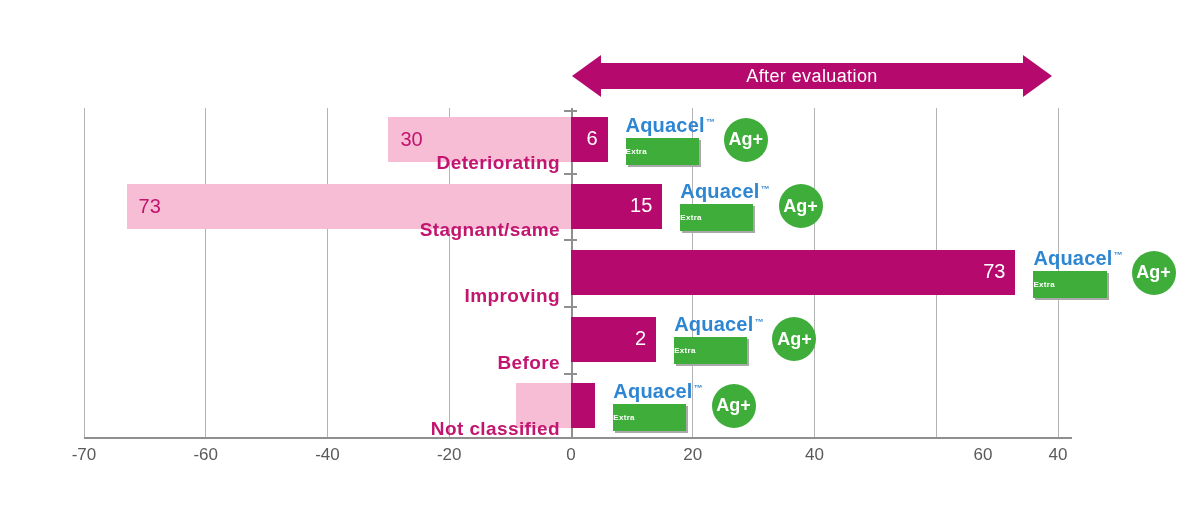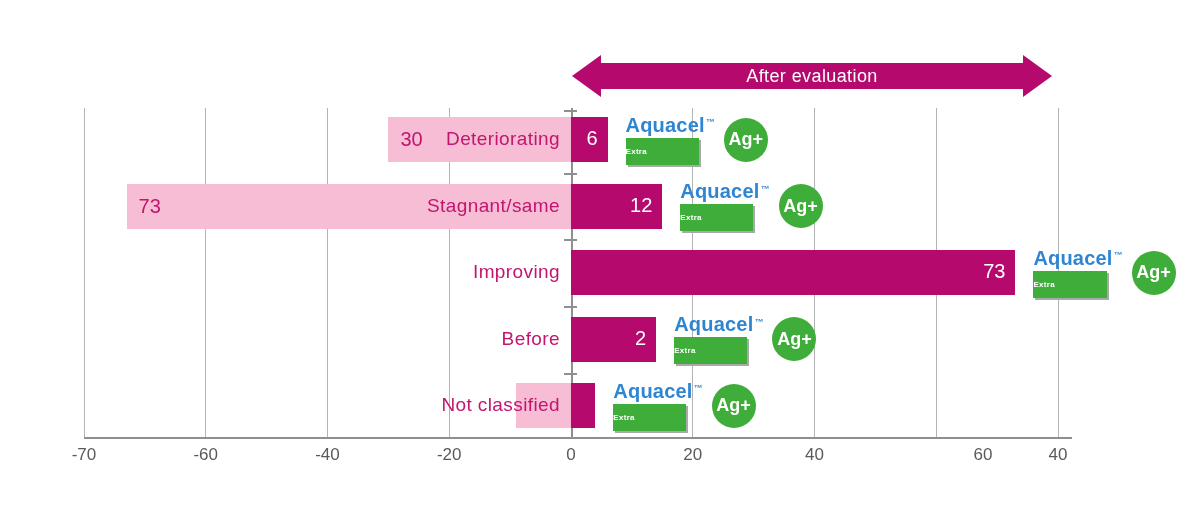--- a/index.html
+++ b/index.html
@@ -19,22 +19,22 @@
 
   .gridline{position:absolute;width:1px;background:var(--grid_gray,#b3b3b3);}
   .gridline.zero{width:2px;background:var(--axis_gray,#8f8f8f);}
   .axisline{position:absolute;height:2px;background:var(--axis_gray,#9b9b9b);}
   .ctick{position:absolute;width:13px;height:2px;background:var(--axis_gray,#8f8f8f);}
   .xlabel{position:absolute;width:60px;text-align:center;font-size:17px;color:var(--tick_text,#5a5a5a);}
 
   .bar{position:absolute;height:45px;}
   .bar.beforebar{background:var(--before_bar,#f7bdd5);z-index:1;}
   .bar.afterbar{background:var(--after_bar,#b5096e);z-index:2;}
-  .cat{position:absolute;right:638px;z-index:3;font-size:19px;font-weight:400;
-       color:var(--category_text,#c2156f);letter-spacing:.4px;white-space:nowrap;}
+  .cat{position:absolute;right:638px;z-index:3;font-size:19px;font-weight:700;
+       color:var(--category_text,#c2156f);letter-spacing:.4px;white-space:nowrap;margin-top:24px;}
   .beforenum{position:absolute;z-index:3;font-size:20px;font-weight:500;color:var(--category_text,#c2156f);}
   .afternum{position:absolute;z-index:3;font-size:20px;font-weight:500;color:#fff;text-align:right;}
 
   .logo{position:absolute;z-index:3;display:flex;align-items:center;gap:9px;height:45px;}
   .word{display:flex;flex-direction:column;}
   .brandline{display:flex;align-items:center;line-height:1;}
   .brand{color:var(--brand_blue,#2e86d3);font-weight:bold;font-size:20px;letter-spacing:.2px;}
   .tm{color:var(--brand_blue,#2e86d3);font-size:9px;position:relative;top:-2px;margin-left:1px;font-weight:bold;}
   .extraband{margin-top:3px;width:82%;height:27px;background:var(--brand_green,#3fad3a);
        box-shadow:2px 2px 0 #a9a9a9;display:flex;align-items:center;
@@ -89,21 +89,21 @@
           <div class="extraband">
             <span>Extra</span>
           </div>
         </div>
         <div class="agbadge">Ag+</div>
       </div>
       <div class="bar beforebar" style="left: 126.612px; top: 183.6px; width: 444.388px;"></div>
       <div class="beforenum" style="left: 138.612px; top: 194.6px;">73</div>
       <div class="cat" style="top: 194.6px;">Stagnant/same</div>
       <div class="bar afterbar" style="left: 571px; top: 183.6px; width: 91.3125px;"></div>
-      <div class="afternum" style="left: 571px; top: 193.6px; width: 81.3125px;">12</div>
+      <div class="afternum" style="left: 571px; top: 193.6px; width: 81.3125px;">15</div>
       <div class="logo" style="left: 680.312px; top: 183.6px;">
         <div class="word">
           <div class="brandline">
             <span class="brand">Aquacel</span>
             <span class="tm">™</span>
           </div>
           <div class="extraband">
             <span>Extra</span>
           </div>
         </div>

